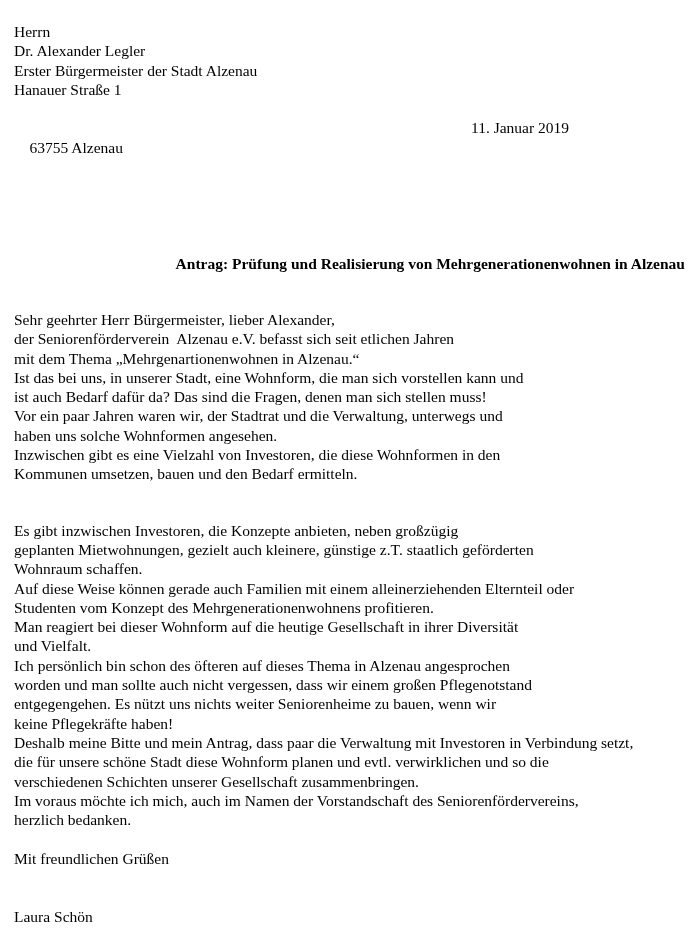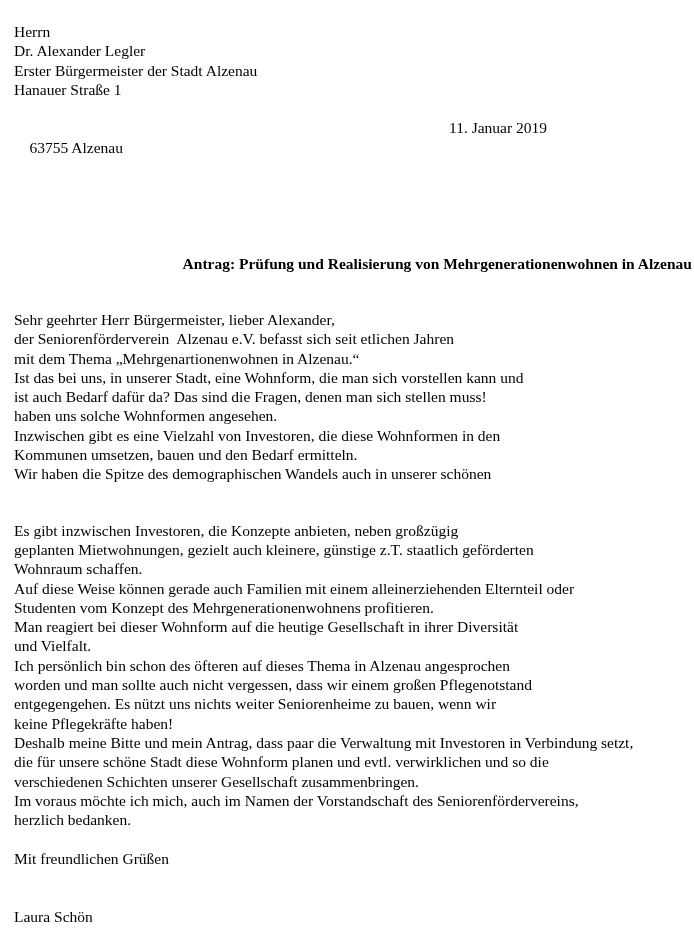--- a/index.html
+++ b/index.html
@@ -11,33 +11,33 @@
     position: relative;
     width: 694px;
     height: 929px;
     background: #ffffff;
     color: #000000;
     font-family: "Liberation Serif", "DejaVu Serif", serif;
     font-size: 15.5px;
     line-height: 19.3px;
     overflow: hidden;
     box-sizing: border-box;
-    padding: 22px 2px 0 14px;
+    padding: 22px 9px 0 14px;
   }
   .line {
     white-space: pre;
   }
   .city-date-row {
     position: relative;
     margin-top: 19.3px;
     white-space: pre;
   }
   .date {
     position: absolute;
-    left: 435px;
+    left: 457px;
     top: 0;
     white-space: pre;
   }
   .subject {
     margin-top: 58px;
     font-weight: bold;
     white-space: pre;
     text-align: right;
   }
   .paragraph {
@@ -69,24 +69,24 @@
   </div>
 
   <div class="subject">Antrag: Prüfung und Realisierung von Mehrgenerationenwohnen in Alzenau</div>
 
   <div class="paragraph">
       <div class="line">Sehr geehrter Herr Bürgermeister, lieber Alexander,</div>
       <div class="line">der Seniorenförderverein  Alzenau e.V. befasst sich seit etlichen Jahren</div>
       <div class="line">mit dem Thema „Mehrgenartionenwohnen in Alzenau.“</div>
       <div class="line">Ist das bei uns, in unserer Stadt, eine Wohnform, die man sich vorstellen kann und</div>
       <div class="line">ist auch Bedarf dafür da? Das sind die Fragen, denen man sich stellen muss!</div>
+      <div class="line">Vor ein paar Jahren waren wir, der Stadtrat und die Verwaltung, unterwegs und</div>
       <div class="line">haben uns solche Wohnformen angesehen.</div>
       <div class="line">Inzwischen gibt es eine Vielzahl von Investoren, die diese Wohnformen in den</div>
       <div class="line">Kommunen umsetzen, bauen und den Bedarf ermitteln.</div>
-      <div class="line">Wir haben die Spitze des demographischen Wandels auch in unserer schönen</div>
     </div>
 
   <div class="paragraph">
       <div class="line">Es gibt inzwischen Investoren, die Konzepte anbieten, neben großzügig</div>
       <div class="line">geplanten Mietwohnungen, gezielt auch kleinere, günstige z.T. staatlich geförderten</div>
       <div class="line">Wohnraum schaffen.</div>
       <div class="line">Auf diese Weise können gerade auch Familien mit einem alleinerziehenden Elternteil oder</div>
       <div class="line">Studenten vom Konzept des Mehrgenerationenwohnens profitieren.</div>
       <div class="line">Man reagiert bei dieser Wohnform auf die heutige Gesellschaft in ihrer Diversität</div>
       <div class="line">und Vielfalt.</div>

